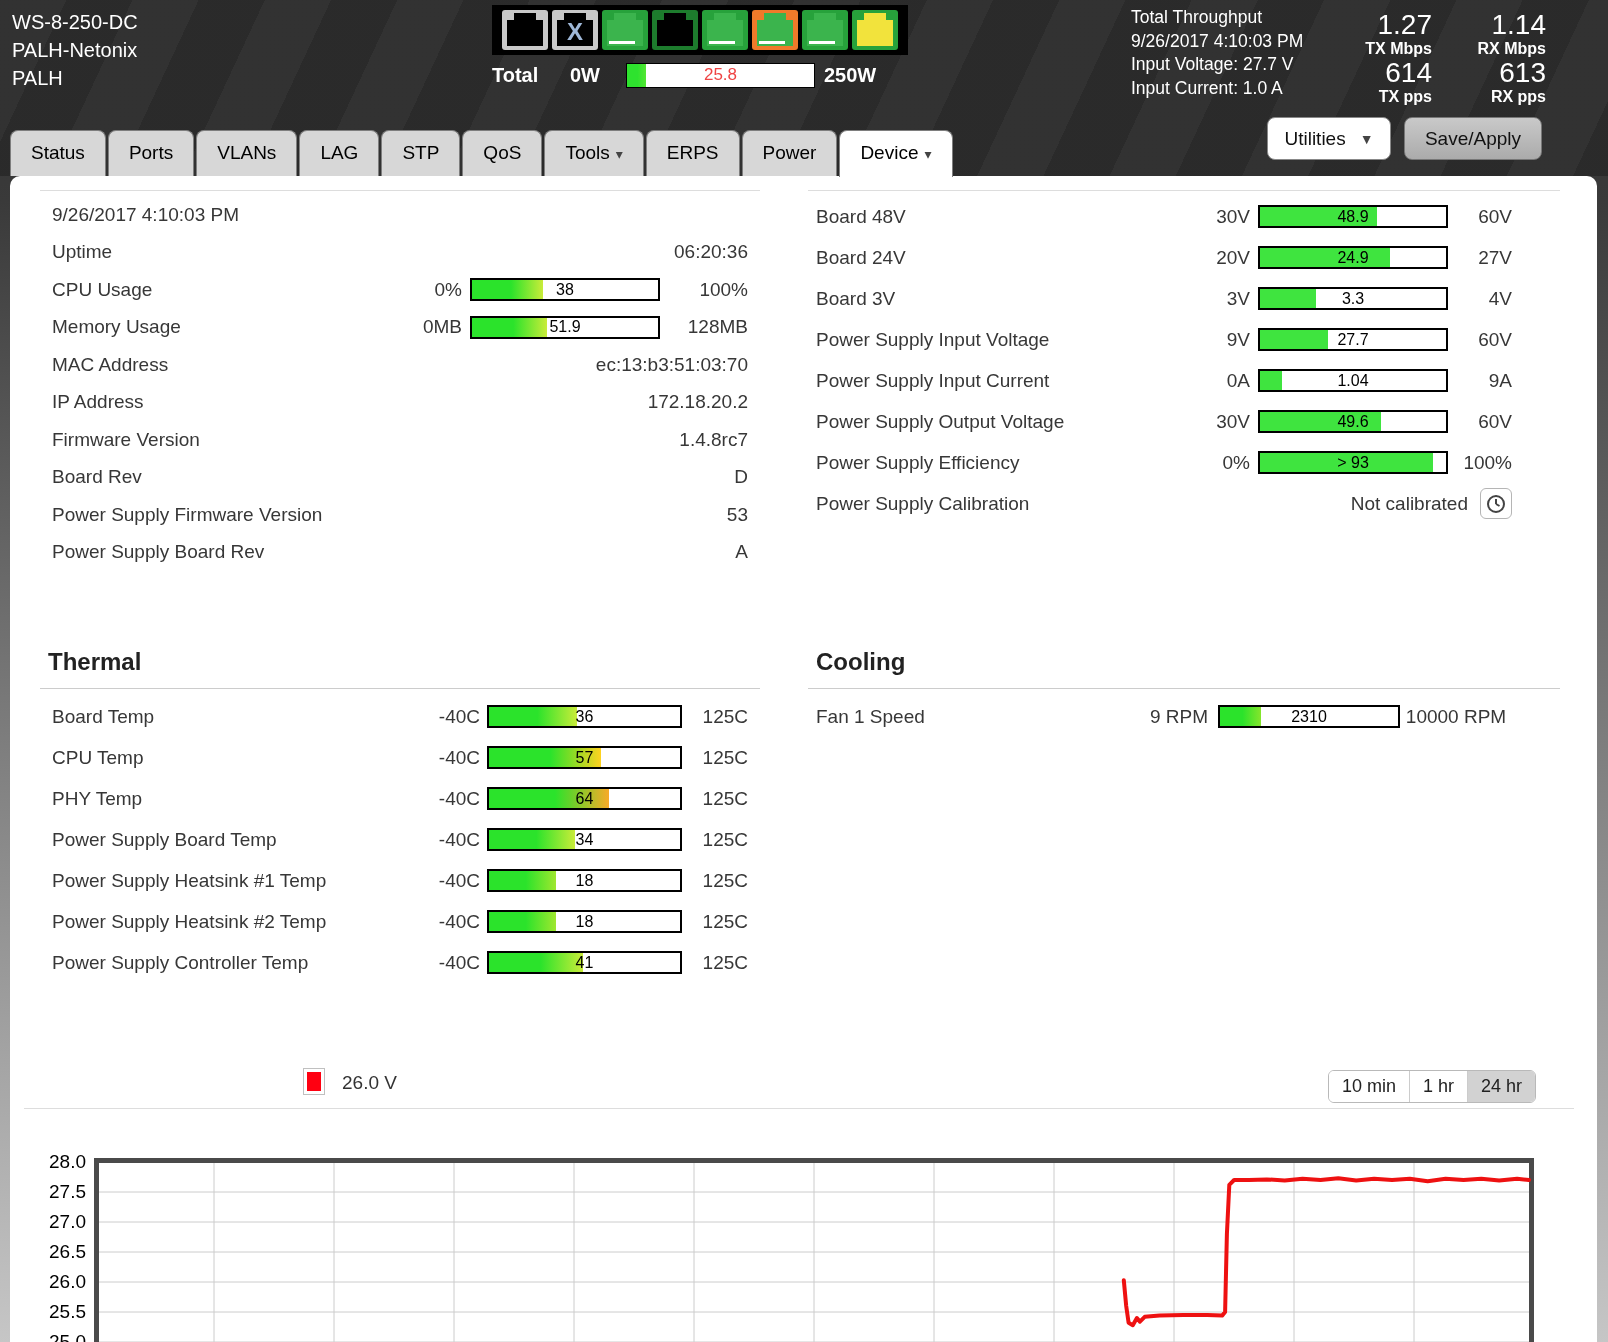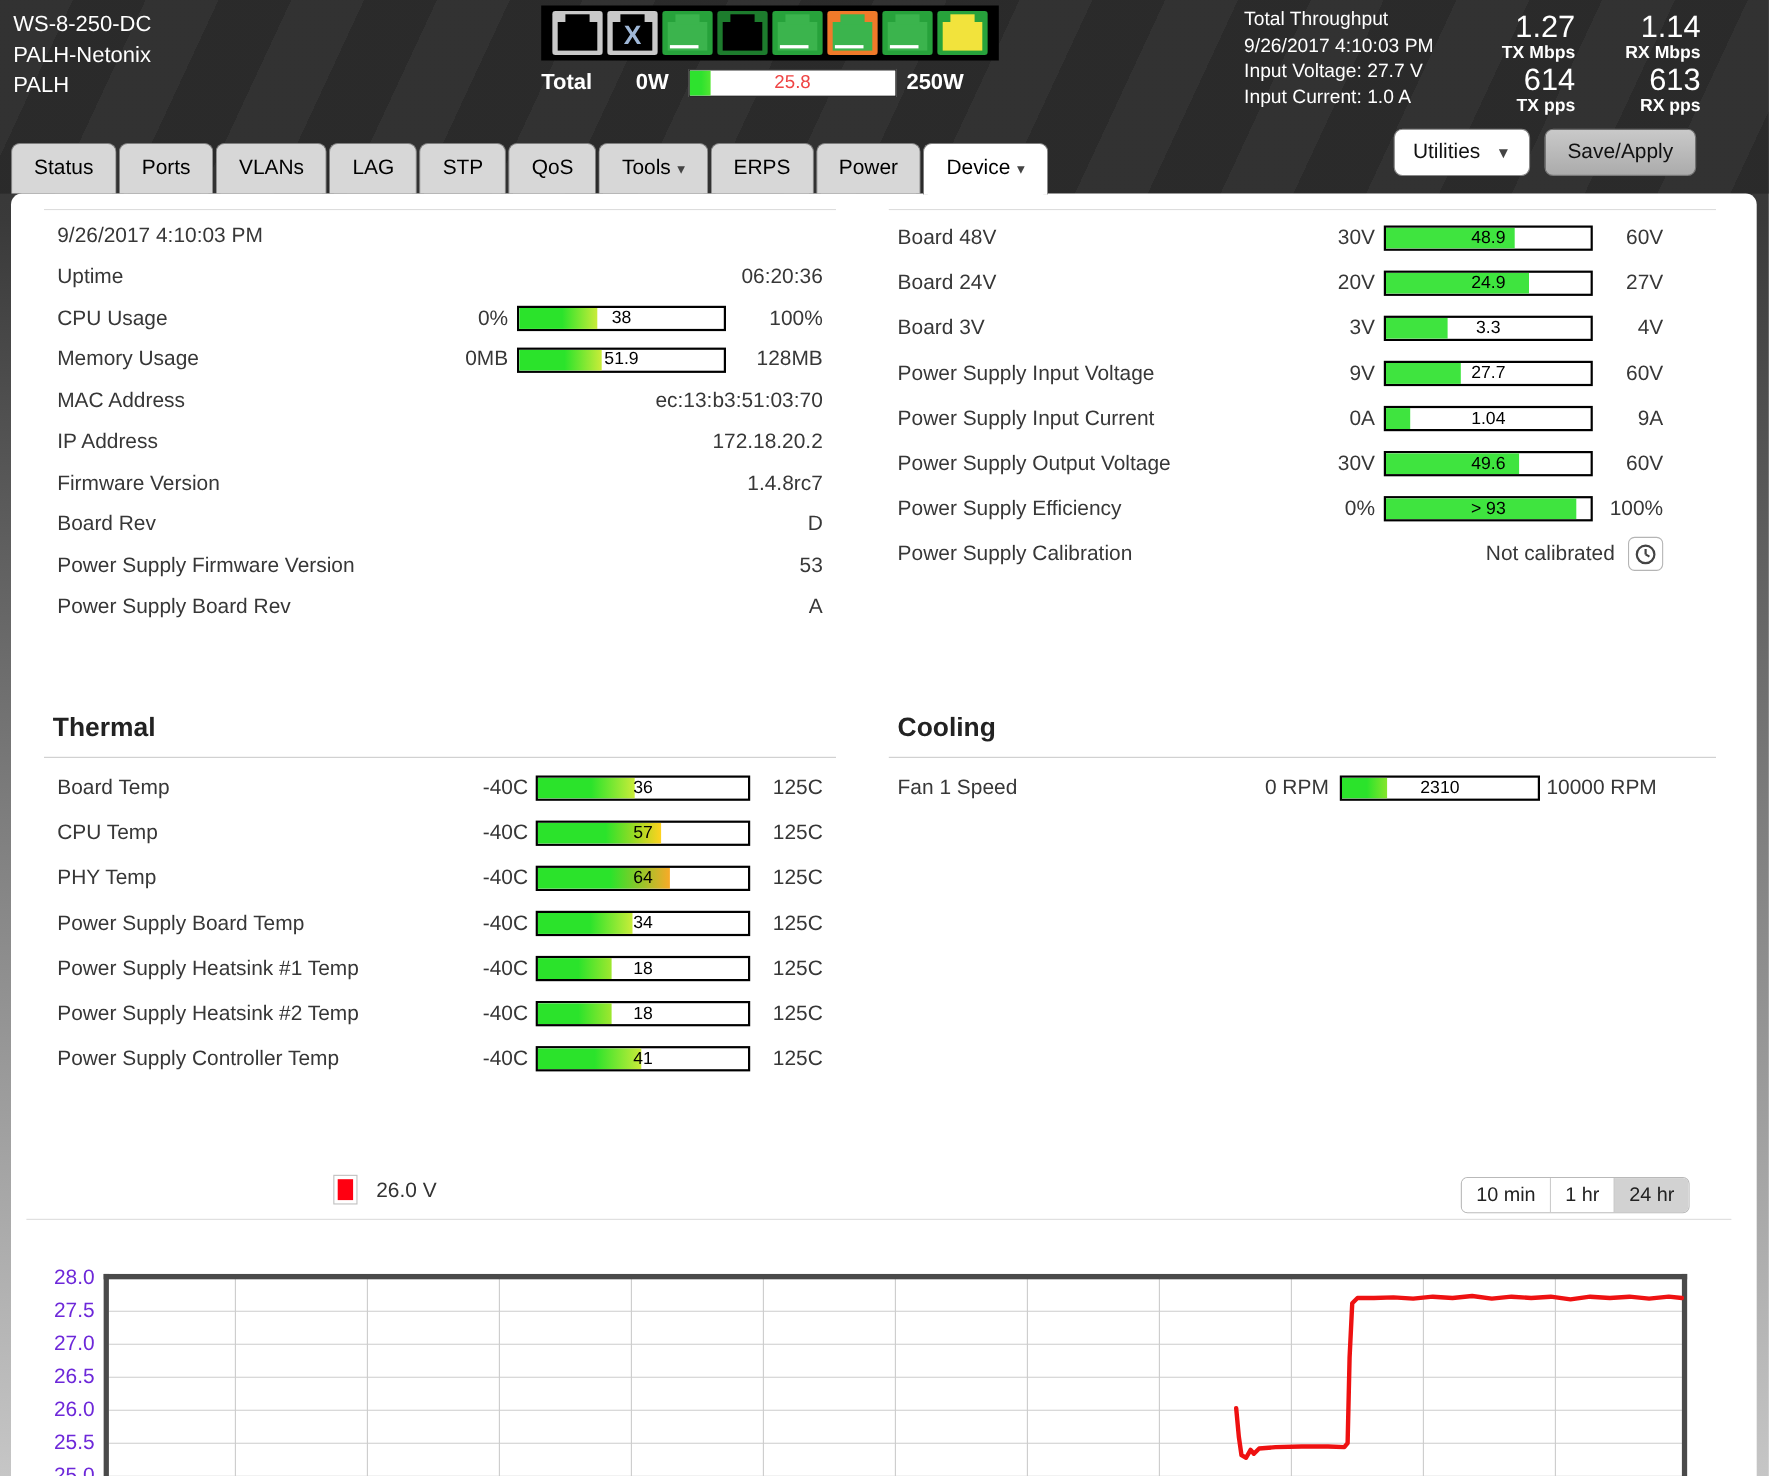--- a/index.html
+++ b/index.html
@@ -16,21 +16,21 @@
     color:#fff;
   }
   .dev-titles { position:absolute; left:12px; top:8px; line-height:28px; font-size:20px; font-weight:500; }
   .ports-panel {
     position:absolute; left:492px; top:5px; width:416px; height:50px;
     background:#000; display:flex; align-items:center; justify-content:center; gap:4px;
   }
   .port { width:46px; height:40px; display:block; }
   .power-row { position:absolute; left:492px; top:61px; width:420px; height:28px; display:flex; align-items:center; font-size:20px; font-weight:600; }
   .power-row .t-label { width:78px; }
-  .power-row .t-min { width:46px; text-align:center; margin-right:10px; }
+  .power-row .t-min { width:46px; text-align:left; margin-right:10px; }
   .power-row .t-max { margin-left:9px; }
   .hbar { position:relative; width:189px; height:25px; background:#fff; border:1px solid #000; overflow:hidden; }
   .hbar .fill { position:absolute; left:0; top:0; bottom:0; }
   .hbar .bv { position:absolute; inset:0; display:flex; align-items:center; justify-content:center; font-size:17px; font-weight:400; color:#ef4444; }
   .tp-block { position:absolute; left:1131px; top:6px; font-size:17.5px; font-weight:500; line-height:23.5px; }
   .stat { position:absolute; text-align:right; width:110px; }
   .stat .num { font-size:28px; line-height:30px; font-weight:400; }
   .stat .unit { font-size:16px; line-height:17px; font-weight:700; }
   
   .tabbar { position:absolute; left:10px; top:130px; height:46px; display:flex; z-index:3; }
@@ -85,21 +85,21 @@
   .graph-h { position:absolute; left:48px; top:1066px; font-size:25px; font-weight:700; color:#222; cursor:pointer; }
   .graph-h .caret-sm { font-size:16px; }
   .legend-swatch { position:absolute; left:303px; top:1068px; width:22px; height:27px; background:#fff; border:1px solid #c0c0c0; display:flex; align-items:center; justify-content:center; }
   .legend-swatch i { display:block; width:14px; height:19px; }
   .legend-text { position:absolute; left:342px; top:1072px; font-size:19px; color:#333; }
   .range-group { position:absolute; left:1328px; top:1070px; height:33px; display:flex; border:1px solid #b9b9b9; border-radius:6px; overflow:hidden; background:#fff; }
   .range-btn { padding:0 13px; font-size:18px; color:#222; line-height:31px; cursor:pointer; border-left:1px solid #ccc; background:#fff; }
   .range-btn:first-child { border-left:none; }
   .range-btn.active { background:#d2d2d2; }
   .chart-wrap { position:absolute; left:94px; top:1158px; width:1440px; height:200px; }
-  .ytick { position:absolute; left:26px; width:60px; text-align:right; font-size:19px; color:#6d28d9; line-height:24px; }
+  .ytick { position:absolute; left:26px; width:60px; text-align:right; font-size:19px; color:#000000; line-height:24px; }
 </style>
 </head>
 <body>
 
 <div class="header">
   <div class="dev-titles">
     <div>WS-8-250-DC</div>
     <div>PALH-Netonix</div>
     <div>PALH</div>
   </div>
@@ -409,21 +409,21 @@
     </span>
     <span class="max">125C</span>
   </div>
 </div>
 
 <div class="section-h" style="left:816px; top:648px; z-index:4;">Cooling</div>
 <div class="topline" style="left:808px; top:688px; width:752px; z-index:4; background:#ccc;"></div>
 <div class="rows rows-cool" style="left:816px; top:696px; width:696px; z-index:4;">
   <div class="row">
     <span class="lbl">Fan 1 Speed</span>
-    <span class="min">0 RPM</span>
+    <span class="min">9 RPM</span>
     <span class="vbar">
       <span class="fill" style="width: 23.1%; background: linear-gradient(90deg, rgb(43, 227, 43) 0%, rgb(43, 227, 43) 55%, rgb(134, 229, 44) 100%);"></span>
         <span class="bv">2310</span>
     </span>
     <span class="max">10000 RPM</span>
   </div>
 </div>
 
 <div class="graph-h">
   <span>Input Voltage</span>

